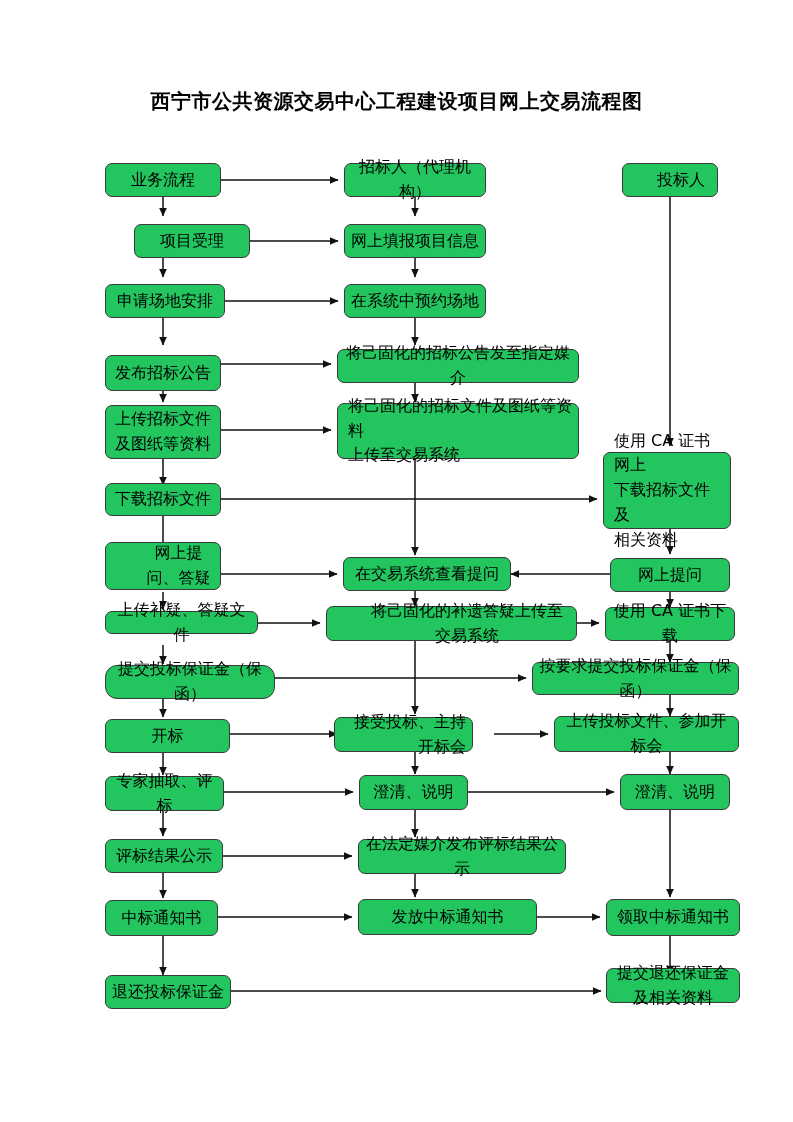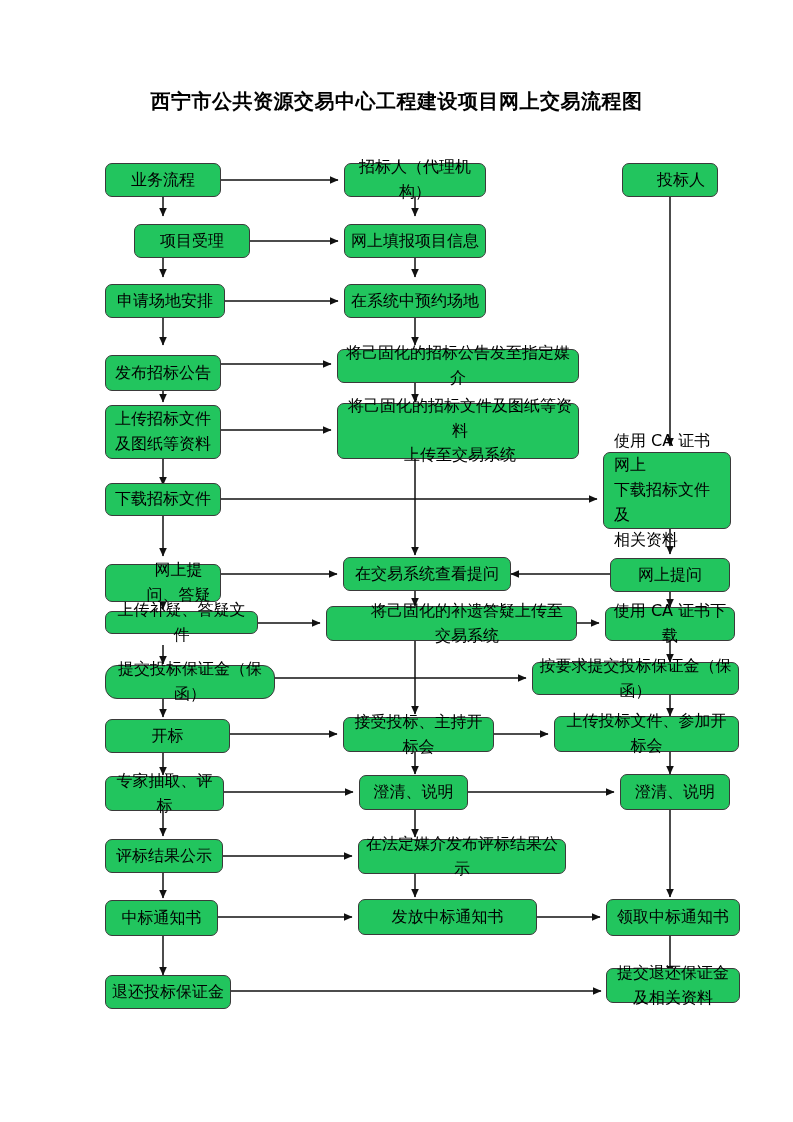--- a/index.html
+++ b/index.html
@@ -114,38 +114,38 @@
     </g>
   </svg>
 
   <div class="node" style="left:105px;top:163px;width:116px;height:34px;">业务流程</div>
   <div class="node" style="left:105px;top:224px;width:116px;height:34px;margin-left:29px;">项目受理</div>
   <div class="node" style="left:105px;top:284px;width:120px;height:34px;">申请场地安排</div>
   <div class="node" style="left:105px;top:355px;width:116px;height:36px;">发布招标公告</div>
   <div class="node" style="left:105px;top:405px;width:116px;height:54px;">上传招标文件
 及图纸等资料</div>
   <div class="node" style="left:105px;top:483px;width:116px;height:33px;">下载招标文件</div>
-  <div class="node" style="left:105px;top:564px;width:116px;height:38px;padding-left:37px;">网上提问、答疑</div>
+  <div class="node" style="left:105px;top:542px;width:116px;height:48px;padding-left:37px;">网上提问、答疑</div>
   <div class="node" style="left:105px;top:611px;width:153px;height:23px;">上传补疑、答疑文件</div>
   <div class="node" style="left:105px;top:665px;width:170px;height:34px;border-radius:12px;">提交投标保证金（保函）</div>
   <div class="node" style="left:105px;top:719px;width:125px;height:34px;">开标</div>
   <div class="node" style="left:105px;top:776px;width:119px;height:35px;">专家抽取、评标</div>
   <div class="node" style="left:105px;top:839px;width:118px;height:34px;">评标结果公示</div>
   <div class="node" style="left:105px;top:900px;width:113px;height:36px;">中标通知书</div>
   <div class="node" style="left:105px;top:975px;width:126px;height:34px;">退还投标保证金</div>
 
   <div class="node" style="left:344px;top:163px;width:142px;height:34px;">招标人（代理机构）</div>
   <div class="node" style="left:344px;top:224px;width:142px;height:34px;">网上填报项目信息</div>
   <div class="node" style="left:344px;top:284px;width:142px;height:34px;">在系统中预约场地</div>
   <div class="node" style="left:337px;top:349px;width:242px;height:34px;">将己固化的招标公告发至指定媒介</div>
-  <div class="node al" style="left:337px;top:403px;width:242px;height:56px;text-align:center;">将己固化的招标文件及图纸等资料
+  <div class="node al" style="left:337px;top:403px;width:242px;height:56px;">将己固化的招标文件及图纸等资料
 上传至交易系统</div>
   <div class="node" style="left:343px;top:557px;width:168px;height:34px;">在交易系统查看提问</div>
   <div class="node" style="left:326px;top:606px;width:251px;height:35px;padding-left:37px;">将己固化的补遗答疑上传至交易系统</div>
-  <div class="node" style="left:343px;top:717px;width:151px;height:35px;">接受投标、主持开标会</div>
+  <div class="node" style="left:334px;top:717px;width:139px;height:35px;text-align:right;">接受投标、主持开标会</div>
   <div class="node" style="left:359px;top:775px;width:109px;height:35px;">澄清、说明</div>
   <div class="node" style="left:358px;top:839px;width:208px;height:35px;">在法定媒介发布评标结果公示</div>
   <div class="node" style="left:358px;top:899px;width:179px;height:36px;">发放中标通知书</div>
 
   <div class="node" style="left:622px;top:163px;width:96px;height:34px;padding-left:28px;">投标人</div>
   <div class="node al sans" style="left:603px;top:452px;width:128px;height:77px;">使用 CA 证书网上
 下载招标文件及
 相关资料</div>
   <div class="node" style="left:610px;top:558px;width:120px;height:34px;">网上提问</div>
   <div class="node sans" style="left:605px;top:607px;width:130px;height:34px;">使用 CA 证书下载</div>

